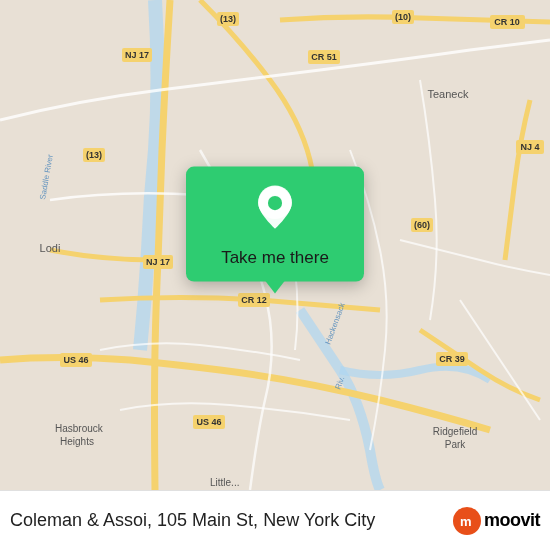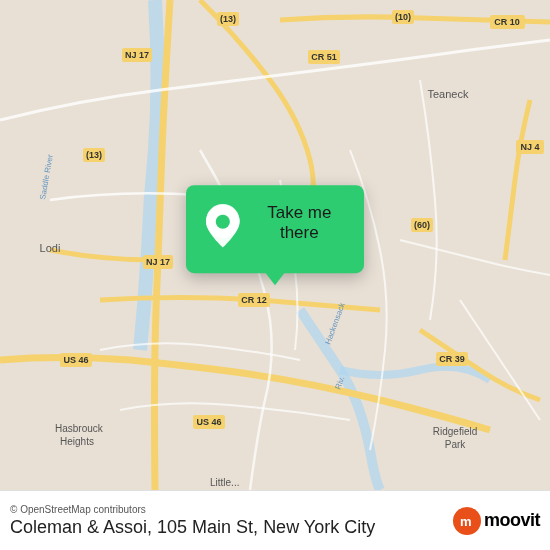--- a/index.html
+++ b/index.html
@@ -30,21 +30,22 @@
     
     #popup-card {
       position: absolute;
       left: 50%;
       top: 50%;
       transform: translate(-50%, -68%);
       width: 178px;
       background: #2ecc71;
       border-radius: 8px;
       display: flex;
-      flex-direction: row;
+      flex-direction: column;
+      align-items: center;
       padding: 18px 16px 14px 16px;
       box-shadow: 0 4px 16px rgba(0,0,0,0.25);
       cursor: pointer;
       gap: 7px;
     }
 
     #popup-card::after {
       content: '';
       position: absolute;
       bottom: -12px;
@@ -231,21 +232,20 @@
       <circle cx="23" cy="20" r="19" fill="white" opacity="0.9"></circle>
       <circle cx="23" cy="20" r="8" fill="#2ecc71"></circle>
       <path d="M 23 2 C 12.5 2 4 10.5 4 21 C 4 33 23 50 23 50 C 23 50 42 33 42 21 C 42 10.5 33.5 2 23 2 Z" fill="white" opacity="0.95"></path>
       <circle cx="23" cy="21" r="8" fill="#2ecc71"></circle>
     </svg>
     <span class="popup-label">Take me there</span>
   </div>
 </div>
 
 <div id="bottom-bar">
-  <span id="attribution">© OpenStreetMap contributors</span>
   <span id="location-name">Coleman &amp; Assoi, 105 Main St, New York City</span>
   <div id="moovit-logo">
     <div class="moovit-m">
       <svg viewBox="0 0 18 18" xmlns="http://www.w3.org/2000/svg">
         <text x="2" y="14" font-size="13" fill="white" font-weight="bold">m</text>
       </svg>
     </div>
     <span class="moovit-text">moovit</span>
   </div>
 </div>

